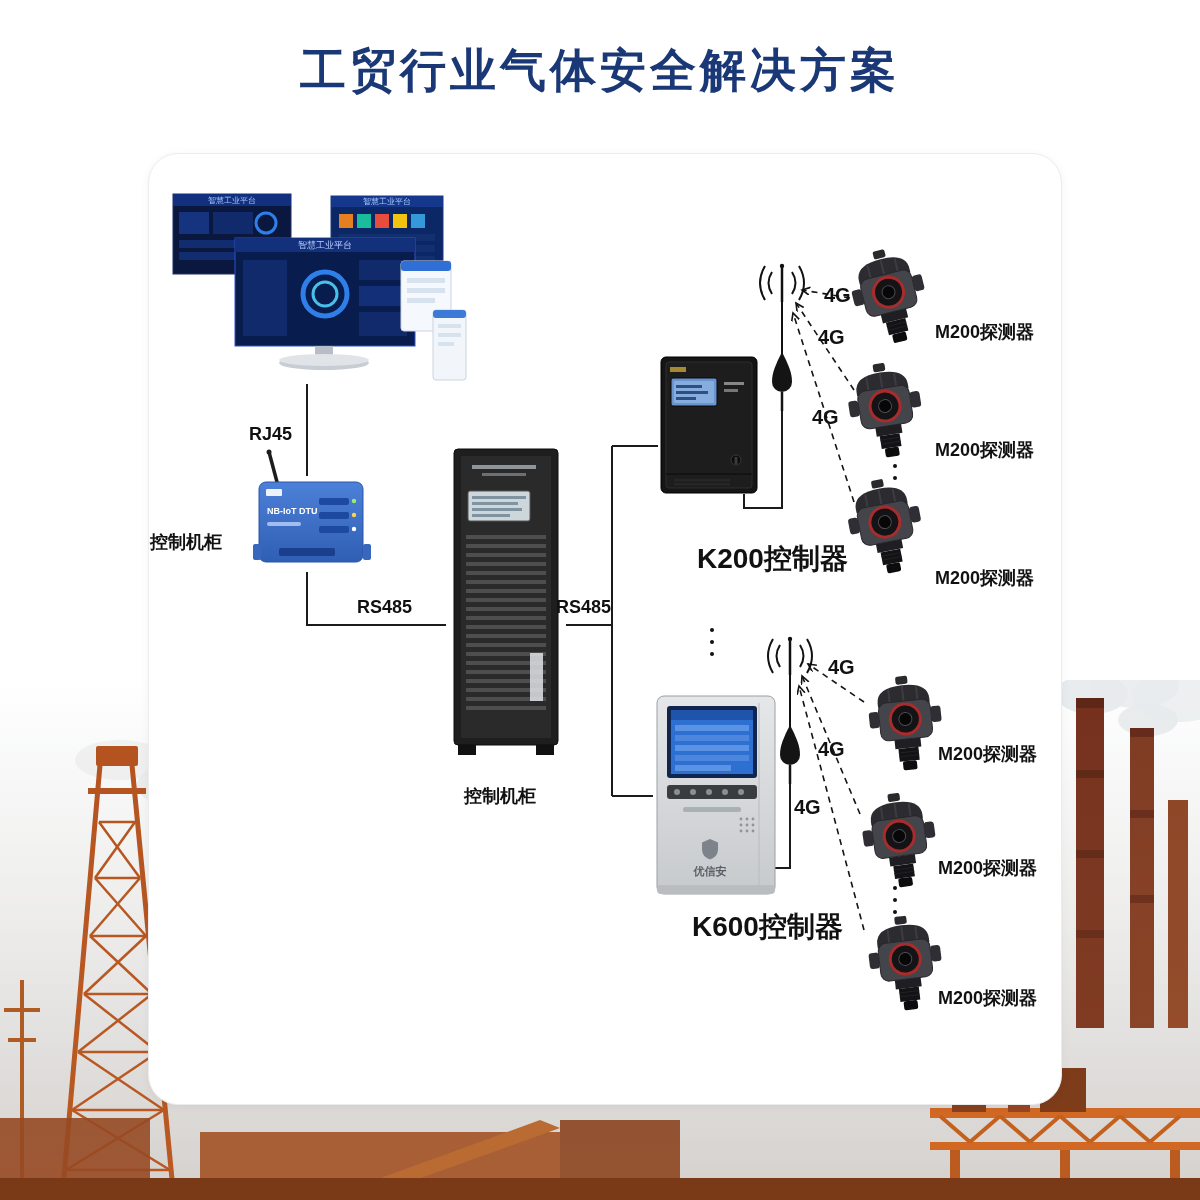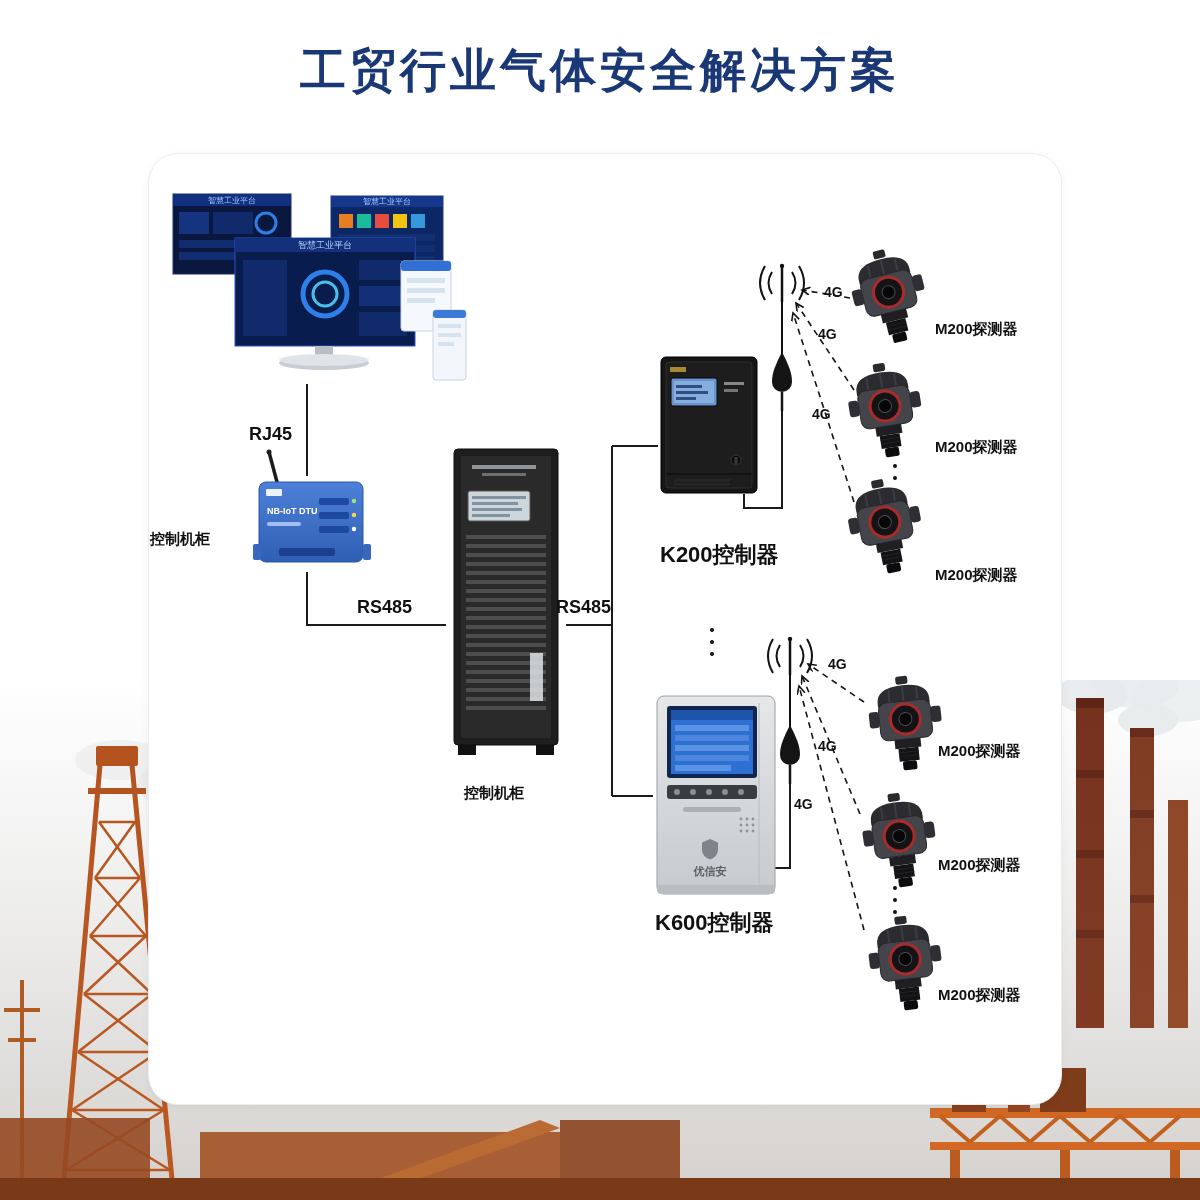--- a/index.html
+++ b/index.html
@@ -5,24 +5,24 @@
   html,body{margin:0;padding:0;background:#fff;}
   .stage{position:relative;width:1200px;height:1200px;overflow:hidden;background:#fff;
          font-family:"Liberation Sans", sans-serif;padding-left:48px;}
   .abs{position:absolute;}
   .title{position:absolute;top:40px;left:0;width:1200px;text-align:center;
          font-family:"Liberation Serif", serif;font-weight:700;font-size:46px;
          letter-spacing:4px;color:#1b3876;}
   .card{position:absolute;left:148px;top:153px;width:912px;height:950px;
         background:#ffffff;border:1px solid #ececec;border-radius:30px;
         box-shadow:0 2px 10px rgba(0,0,0,.05);}
-  .lbl{position:absolute;color:#111;font-weight:700;font-size:15px;white-space:nowrap;}
+  .lbl{position:absolute;color:#111;font-weight:700;font-size:18px;white-space:nowrap;}
   .lbl-link{position:absolute;color:#111;font-weight:600;font-size:18px;white-space:nowrap;}
-  .lbl-4g{position:absolute;color:#111;font-weight:700;font-size:14px;white-space:nowrap;}
-  .lbl-ctl{font-size:22px;}
+  .lbl-4g{position:absolute;color:#111;font-weight:700;font-size:20px;white-space:nowrap;}
+  .lbl-ctl{font-size:28px;margin-left:37px;}
   .desc{position:absolute;left:166px;top:890px;width:482px;font-size:19px;line-height:30px;
         font-weight:600;color:#141414;text-align:justify;letter-spacing:.5px;}
   .dots{position:absolute;display:flex;flex-direction:column;gap:8px;}
   .dots i{width:4px;height:4px;border-radius:50%;background:#111;display:block;}
   svg{display:block;}
   .det{transform-origin:50% 50%;}
 </style>
 </head>
 <body>
 

